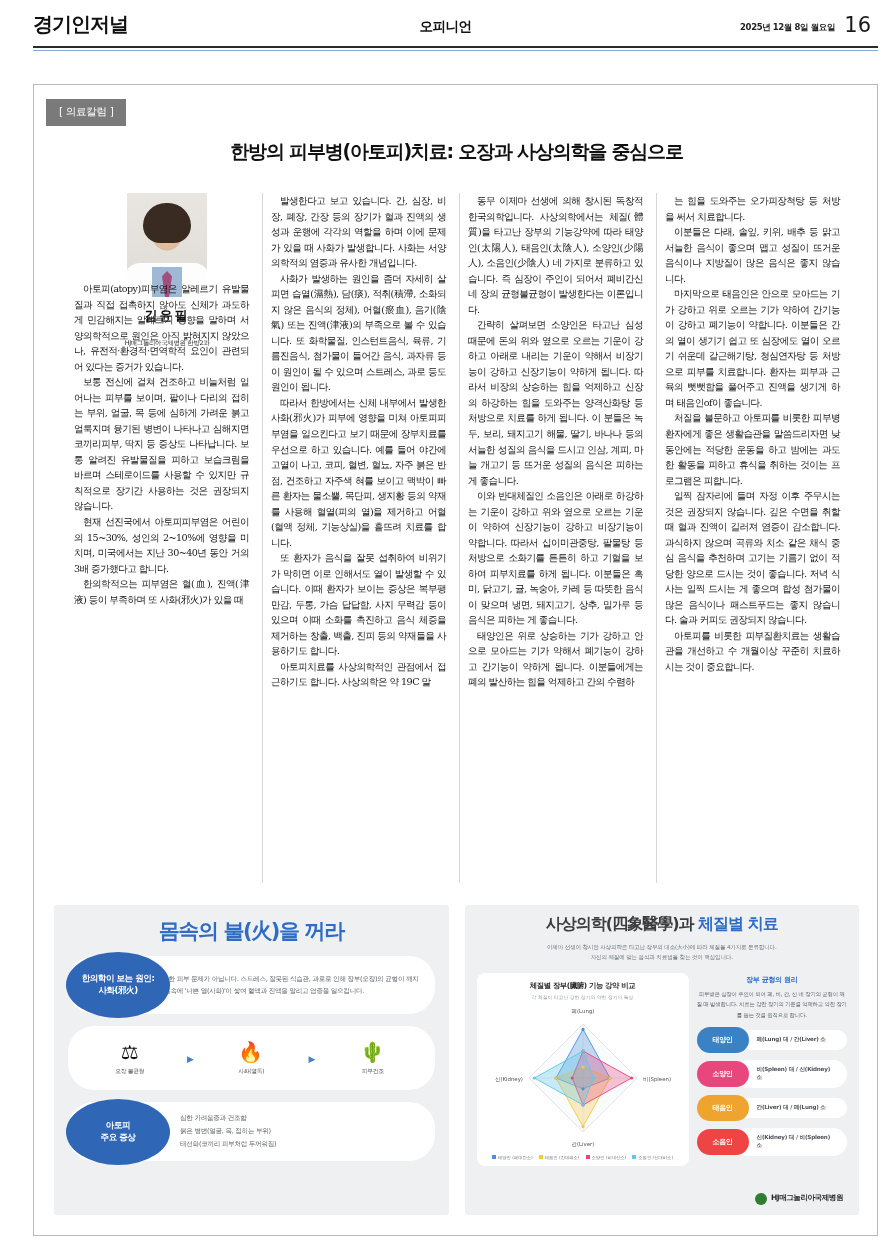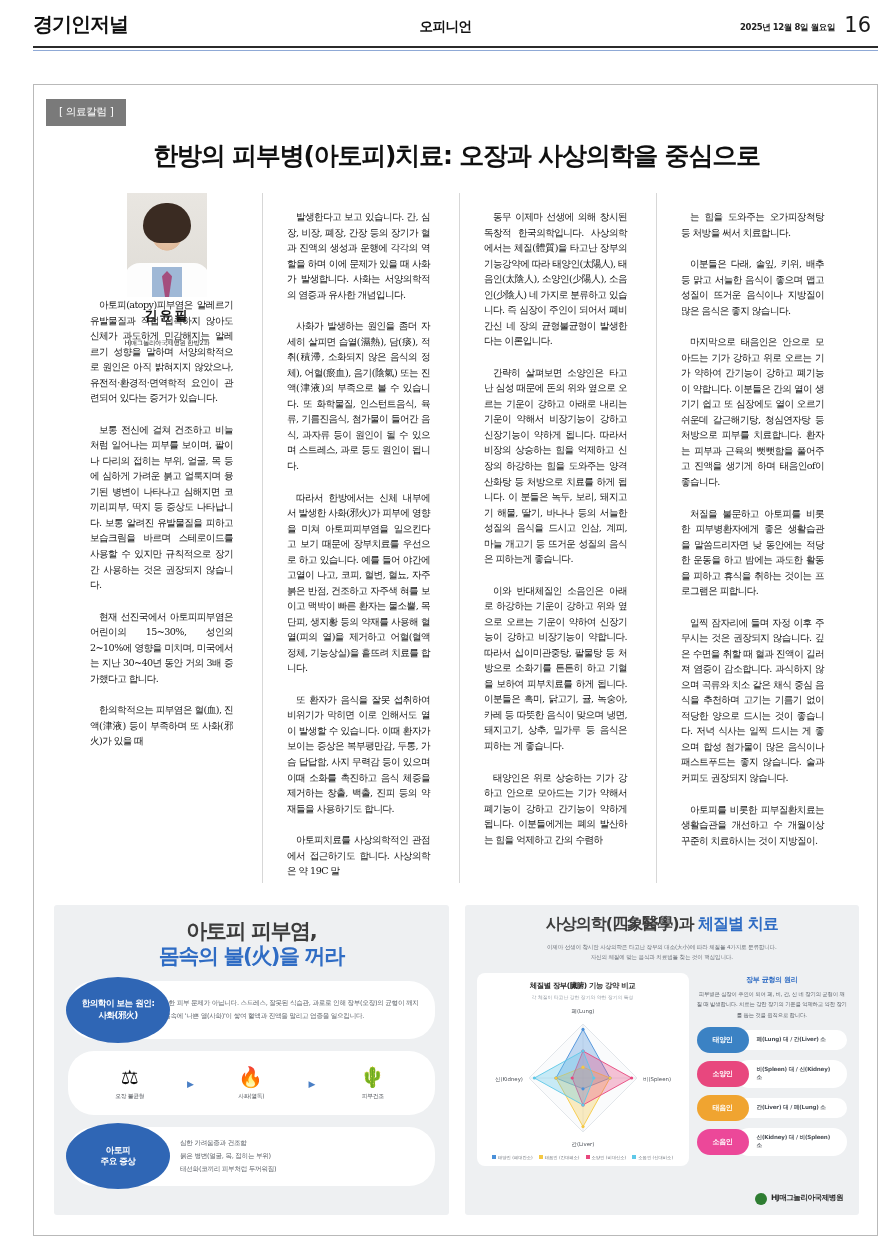--- a/index.html
+++ b/index.html
@@ -45,21 +45,21 @@
   }
   .kicker {
     position: absolute; left: 12px; top: 14px;
     background: #7a7a7a; color: #fff;
     font-size: 10.5px; font-weight: 500; letter-spacing: -0.3px;
     padding: 6px 13px 7px;
   }
   .headline {
     position: absolute; left: 40px; top: 54px; width: 765px;
     text-align: center;
-    font-size: 25px; font-weight: 900; letter-spacing: -1.2px; color:#101010;
+    font-size: 19px; font-weight: 900; letter-spacing: -1.2px; color:#101010;
   }
 
   
   .author {
     position: absolute; left: 48px; top: 108px; width: 170px; text-align:center;
   }
   .portrait {
     width: 80px; height: 104px; margin: 0 auto;
     background:
       radial-gradient(ellipse 26px 32px at 50% 36%, #e8c9ae 0%, #e0bb9c 62%, rgba(224,187,156,0) 64%),
@@ -92,21 +92,21 @@
   
   .cols {
     position: absolute; left: 40px; top: 108px; width: 765px; height: 690px;
   }
   .col {
     position: absolute; top: 0; width: 175px; height: 690px;
     font-size: 9.6px; line-height: 1.62; letter-spacing: -0.55px;
     text-align: justify; color: #141414;
     font-family: "DejaVu Serif", "Liberation Serif", serif;
   }
-  .col p { text-indent: 9px; margin: 16px; }
+  .col p { text-indent: 9px; margin: 0; }
   .col.c1 { left: 0; padding-top: 88px; }
   .col.c2 { left: 197px; }
   .col.c3 { left: 394px; }
   .col.c4 { left: 591px; }
   .col-rule { position:absolute; top:0; width:1px; height:690px; background:#d7d7d7; }
 
   
   .info-wrap { position:absolute; left:20px; top:820px; width:805px; height:310px; display:flex; gap:16px; }
   .info {
     flex: 1; background:#eef0f2; border-radius:3px; position:relative; overflow:hidden;
@@ -218,29 +218,28 @@
           <p>간략히 살펴보면 소양인은 타고난 심성 때문에 돈의 위와 옆으로 오르는 기운이 강하고 아래로 내리는 기운이 약해서 비장기능이 강하고 신장기능이 약하게 됩니다. 따라서 비장의 상승하는 힘을 억제하고 신장의 하강하는 힘을 도와주는 양격산화탕 등 처방으로 치료를 하게 됩니다. 이 분들은 녹두, 보리, 돼지고기 해물, 딸기, 바나나 등의 서늘한 성질의 음식을 드시고 인삼, 계피, 마늘 개고기 등 뜨거운 성질의 음식은 피하는게 좋습니다.</p>
           <p>이와 반대체질인 소음인은 아래로 하강하는 기운이 강하고 위와 옆으로 오르는 기운이 약하여 신장기능이 강하고 비장기능이 약합니다. 따라서 십이미관중탕, 팔물탕 등 처방으로 소화기를 튼튼히 하고 기혈을 보하여 피부치료를 하게 됩니다. 이분들은 흑미, 닭고기, 귤, 녹숭아, 카레 등 따뜻한 음식이 맞으며 냉면, 돼지고기, 상추, 밀가루 등 음식은 피하는 게 좋습니다.</p>
           <p>태양인은 위로 상승하는 기가 강하고 안으로 모아드는 기가 약해서 폐기능이 강하고 간기능이 약하게 됩니다. 이분들에게는 폐의 발산하는 힘을 억제하고 간의 수렴하</p>
         </div>
       <div class="col c4">
           <p>는 힘을 도와주는 오가피장척탕 등 처방을 써서 치료합니다.</p>
           <p>이분들은 다래, 솔잎, 키위, 배추 등 맑고 서늘한 음식이 좋으며 맵고 성질이 뜨거운 음식이나 지방질이 많은 음식은 좋지 않습니다.</p>
           <p>마지막으로 태음인은 안으로 모아드는 기가 강하고 위로 오르는 기가 약하여 간기능이 강하고 폐기능이 약합니다. 이분들은 간의 열이 생기기 쉽고 또 심장에도 열이 오르기 쉬운데 갈근해기탕, 청심연자탕 등 처방으로 피부를 치료합니다. 환자는 피부과 근육의 뻣뻣함을 풀어주고 진액을 생기게 하며 태음인of이 좋습니다.</p>
           <p>처질을 불문하고 아토피를 비롯한 피부병환자에게 좋은 생활습관을 말씀드리자면 낮 동안에는 적당한 운동을 하고 밤에는 과도한 활동을 피하고 휴식을 취하는 것이는 프로그램은 피합니다.</p>
           <p>일찍 잠자리에 들며 자정 이후 주무시는 것은 권장되지 않습니다. 깊은 수면을 취할 때 혈과 진액이 길러져 염증이 감소합니다. 과식하지 않으며 곡류와 치소 같은 채식 중심 음식을 추천하며 고기는 기름기 없이 적당한 양으로 드시는 것이 좋습니다. 저녁 식사는 일찍 드시는 게 좋으며 합성 첨가물이 많은 음식이나 패스트푸드는 좋지 않습니다. 술과 커피도 권장되지 않습니다.</p>
-          <p>아토피를 비롯한 피부질환치료는 생활습관을 개선하고 수 개월이상 꾸준히 치료하시는 것이 지방질이.</p>
+          <p>아토피를 비롯한 피부질환치료는 생활습관을 개선하고 수 개월이상 꾸준히 치료하시는 것이 중요합니다.</p>
         </div>
     </div>
 
     <div class="info-wrap">
 
       <div class="info">
         <div class="ig-title">
-          <span class="l1">아토피 피부염,</span>
           <span class="l2">몸속의 불(火)을 꺼라</span>
         </div>
 
         <div class="card">
           <div class="pill">
             <span>한의학이 보는 원인:</span>
             <span>사화(邪火)</span>
           </div>
           <div class="card-text">단순한 피부 문제가 아닙니다. 스트레스, 잘못된 식습관, 과로로 인해 장부(오장)의 균형이 깨지면 몸속에 '나쁜 열(사화)'이 쌓여 혈액과 진액을 말리고 염증을 일으킵니다.</div>
         </div>
@@ -352,21 +351,21 @@
                 </div>
                 <div class="type-row">
                   <div class="type-badge" style="background: rgb(232, 71, 126);">소양인</div>
                   <div class="type-desc">비(Spleen) 대 / 신(Kidney) 소</div>
                 </div>
                 <div class="type-row">
                   <div class="type-badge" style="background: rgb(240, 164, 48);">태음인</div>
                   <div class="type-desc">간(Liver) 대 / 폐(Lung) 소</div>
                 </div>
                 <div class="type-row">
-                  <div class="type-badge" style="background: #ec4899;">소음인</div>
+                  <div class="type-badge" style="background: #ef4444;">소음인</div>
                   <div class="type-desc">신(Kidney) 대 / 비(Spleen) 소</div>
                 </div>
               </div>
           </div>
         </div>
 
         <div class="logo-row">
           <div class="logo-mark"></div>
           <div class="logo-txt">HJ매그놀리아국제병원</div>
         </div>

